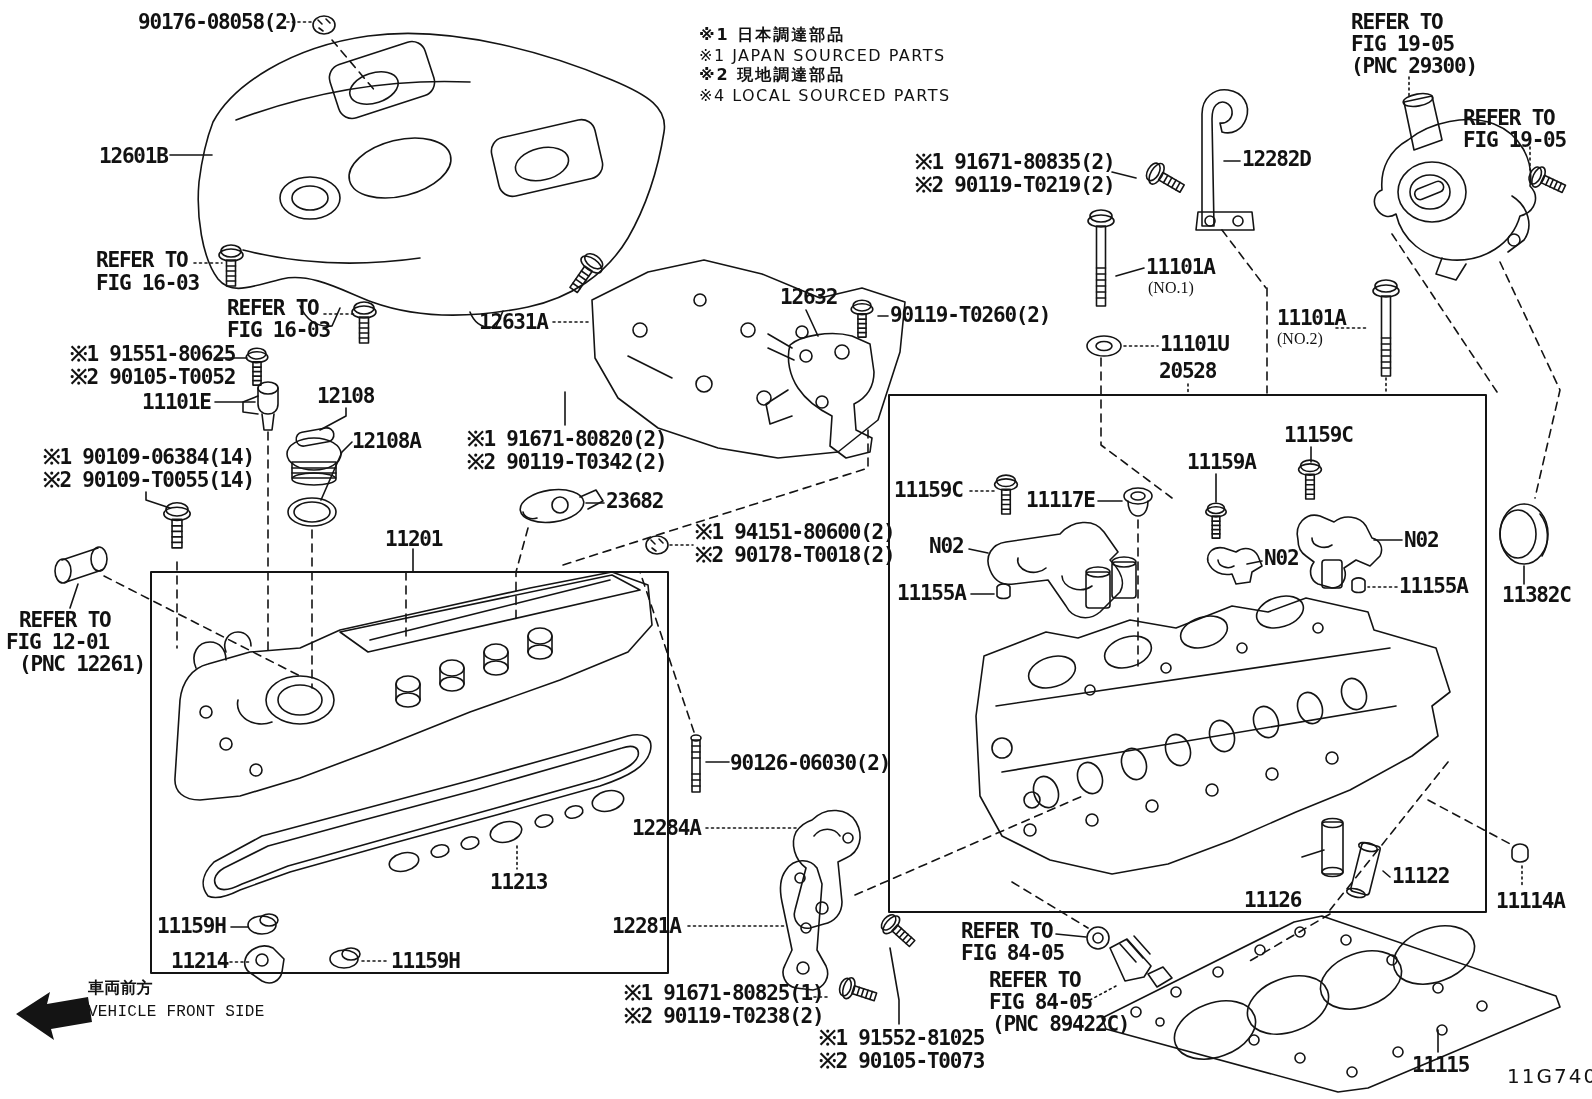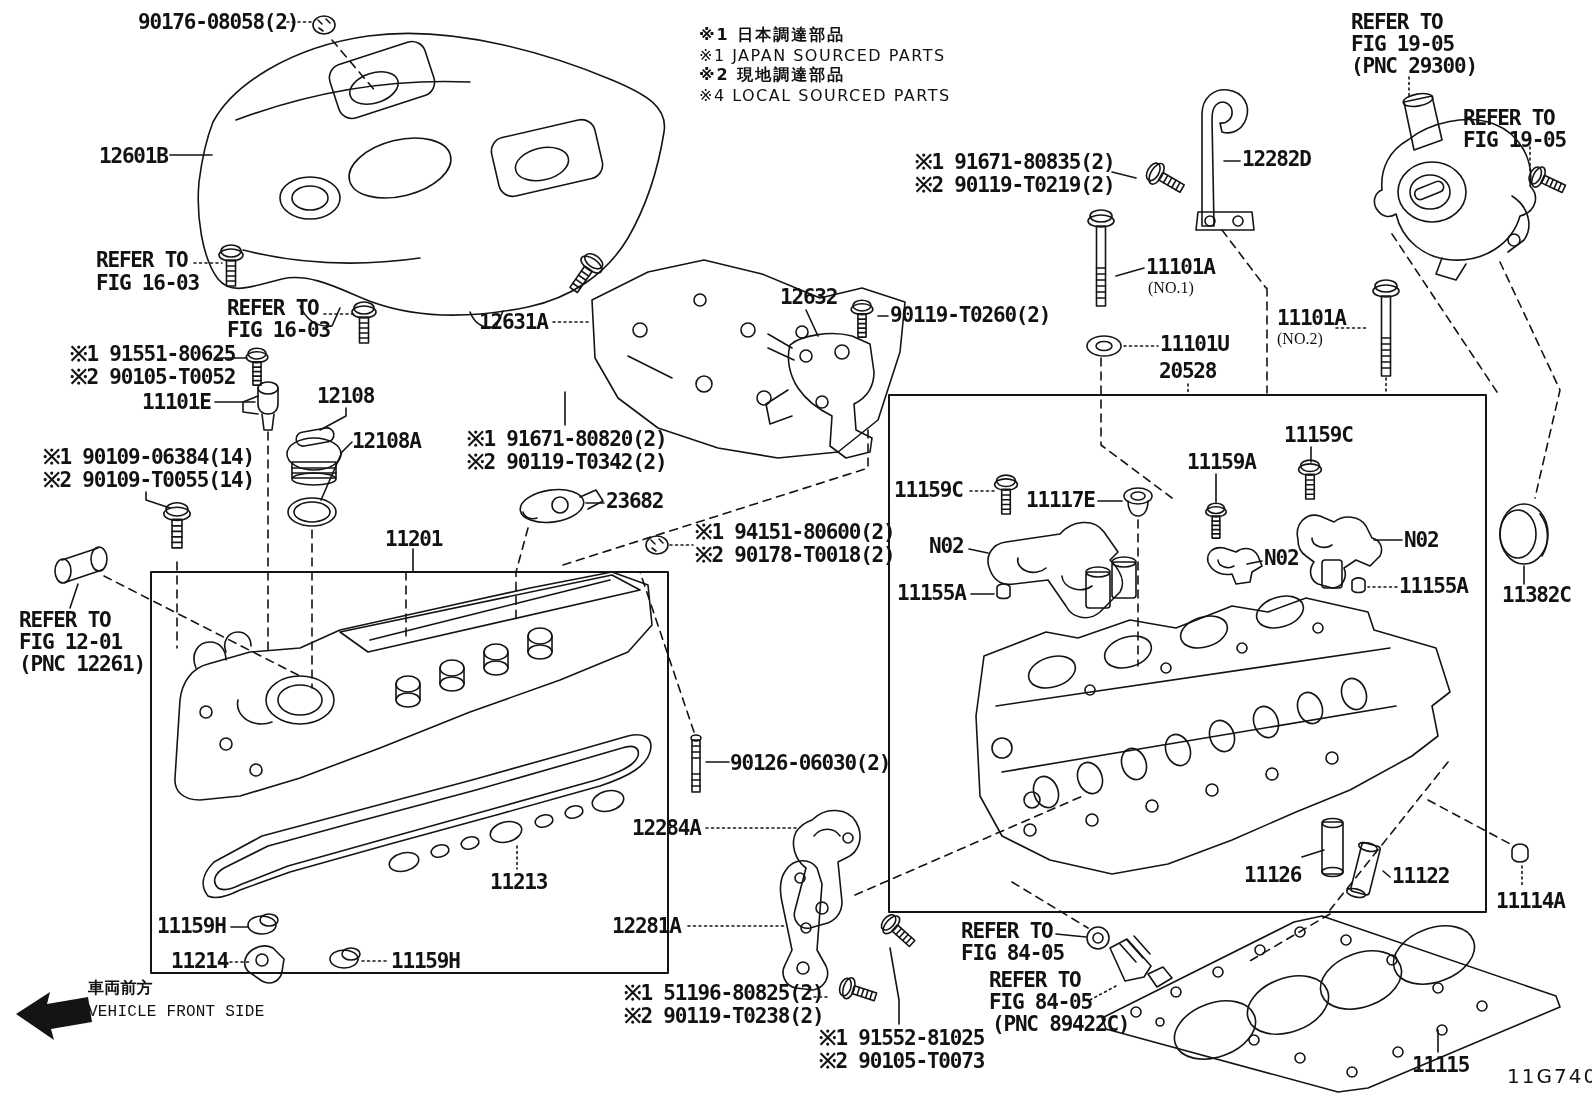--- a/index.html
+++ b/index.html
@@ -480,21 +480,21 @@
 <div class="lb pn" style="left:227px;top:297px">REFER TO</div>
 <div class="lb pn" style="left:227px;top:319px">FIG 16-03</div>
 <div class="lb pn" style="left:70px;top:343px">※1 91551-80625</div>
 <div class="lb pn" style="left:70px;top:366px">※2 90105-T0052</div>
 <div class="lb pn" style="left:142px;top:391px">11101E</div>
 <div class="lb pn" style="left:317px;top:385px">12108</div>
 <div class="lb pn" style="left:352px;top:430px">12108A</div>
 <div class="lb pn" style="left:43px;top:446px">※1 90109-06384(14)</div>
 <div class="lb pn" style="left:43px;top:469px">※2 90109-T0055(14)</div>
 <div class="lb pn" style="left:19px;top:609px">REFER TO</div>
-<div class="lb pn" style="left:19px;top:631px">FIG 12-01</div>
+<div class="lb pn" style="left:6px;top:631px">FIG 12-01</div>
 <div class="lb pn" style="left:19px;top:653px">(PNC 12261)</div>
 <div class="lb pn" style="left:385px;top:528px">11201</div>
 <div class="lb pn" style="left:490px;top:871px">11213</div>
 <div class="lb pn" style="left:157px;top:915px">11159H</div>
 <div class="lb pn" style="left:171px;top:950px">11214</div>
 <div class="lb pn" style="left:391px;top:950px">11159H</div>
 <div class="lb pn" style="left:479px;top:311px">12631A</div>
 <div class="lb pn" style="left:467px;top:428px">※1 91671-80820(2)</div>
 <div class="lb pn" style="left:467px;top:451px">※2 90119-T0342(2)</div>
 <div class="lb pn" style="left:780px;top:286px">12632</div>
@@ -522,30 +522,30 @@
 <div class="lb pn" style="left:1284px;top:424px">11159C</div>
 <div class="lb pn" style="left:929px;top:535px">N02</div>
 <div class="lb pn" style="left:1264px;top:547px">N02</div>
 <div class="lb pn" style="left:1404px;top:529px">N02</div>
 <div class="lb pn" style="left:897px;top:582px">11155A</div>
 <div class="lb pn" style="left:1399px;top:575px">11155A</div>
 <div class="lb pn" style="left:1502px;top:584px">11382C</div>
 <div class="lb pn" style="left:730px;top:752px">90126-06030(2)</div>
 <div class="lb pn" style="left:632px;top:817px">12284A</div>
 <div class="lb pn" style="left:612px;top:915px">12281A</div>
-<div class="lb pn" style="left:624px;top:982px">※1 51196-80825(2)</div>
+<div class="lb pn" style="left:624px;top:982px">※1 91671-80825(1)</div>
 <div class="lb pn" style="left:624px;top:1005px">※2 90119-T0238(2)</div>
 <div class="lb pn" style="left:819px;top:1027px">※1 91552-81025</div>
 <div class="lb pn" style="left:819px;top:1050px">※2 90105-T0073</div>
 <div class="lb pn" style="left:961px;top:920px">REFER TO</div>
 <div class="lb pn" style="left:961px;top:942px">FIG 84-05</div>
 <div class="lb pn" style="left:989px;top:969px">REFER TO</div>
 <div class="lb pn" style="left:989px;top:991px">FIG 84-05</div>
 <div class="lb pn" style="left:992px;top:1013px">(PNC 89422C)</div>
-<div class="lb pn" style="left:1244px;top:864px">11126</div>
+<div class="lb pn" style="left:1244px;top:889px">11126</div>
 <div class="lb pn" style="left:1392px;top:865px">11122</div>
 <div class="lb pn" style="left:1496px;top:890px">11114A</div>
 <div class="lb pn" style="left:1412px;top:1054px">11115</div>
 <div class="lb code" style="left:1507px;top:1066px">11G740</div>
 
 <div class="lb legend jpb" style="left:699px;top:27px">※1 日本調達部品</div>
 <div class="lb legend" style="left:699px;top:48px">※1 JAPAN SOURCED PARTS</div>
 <div class="lb legend jpb" style="left:699px;top:67px">※2 現地調達部品</div>
 <div class="lb legend" style="left:699px;top:88px">※4 LOCAL SOURCED PARTS</div>
 

